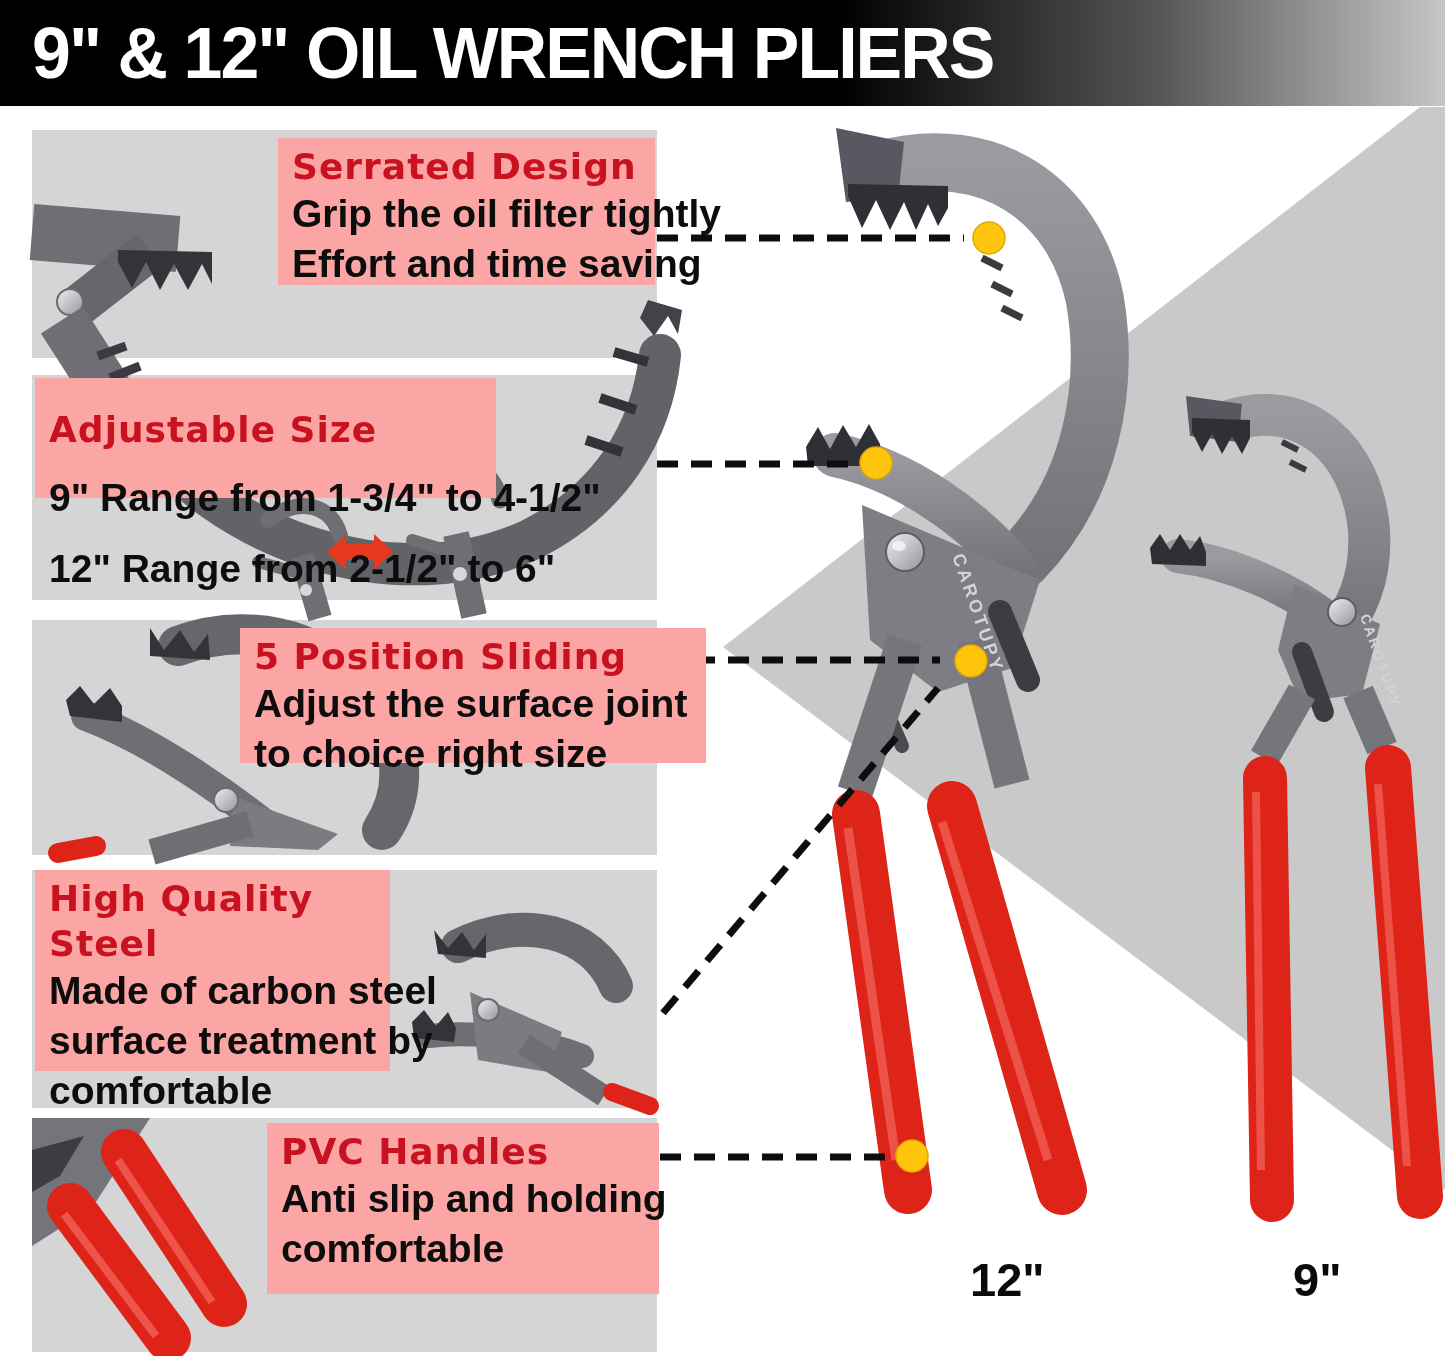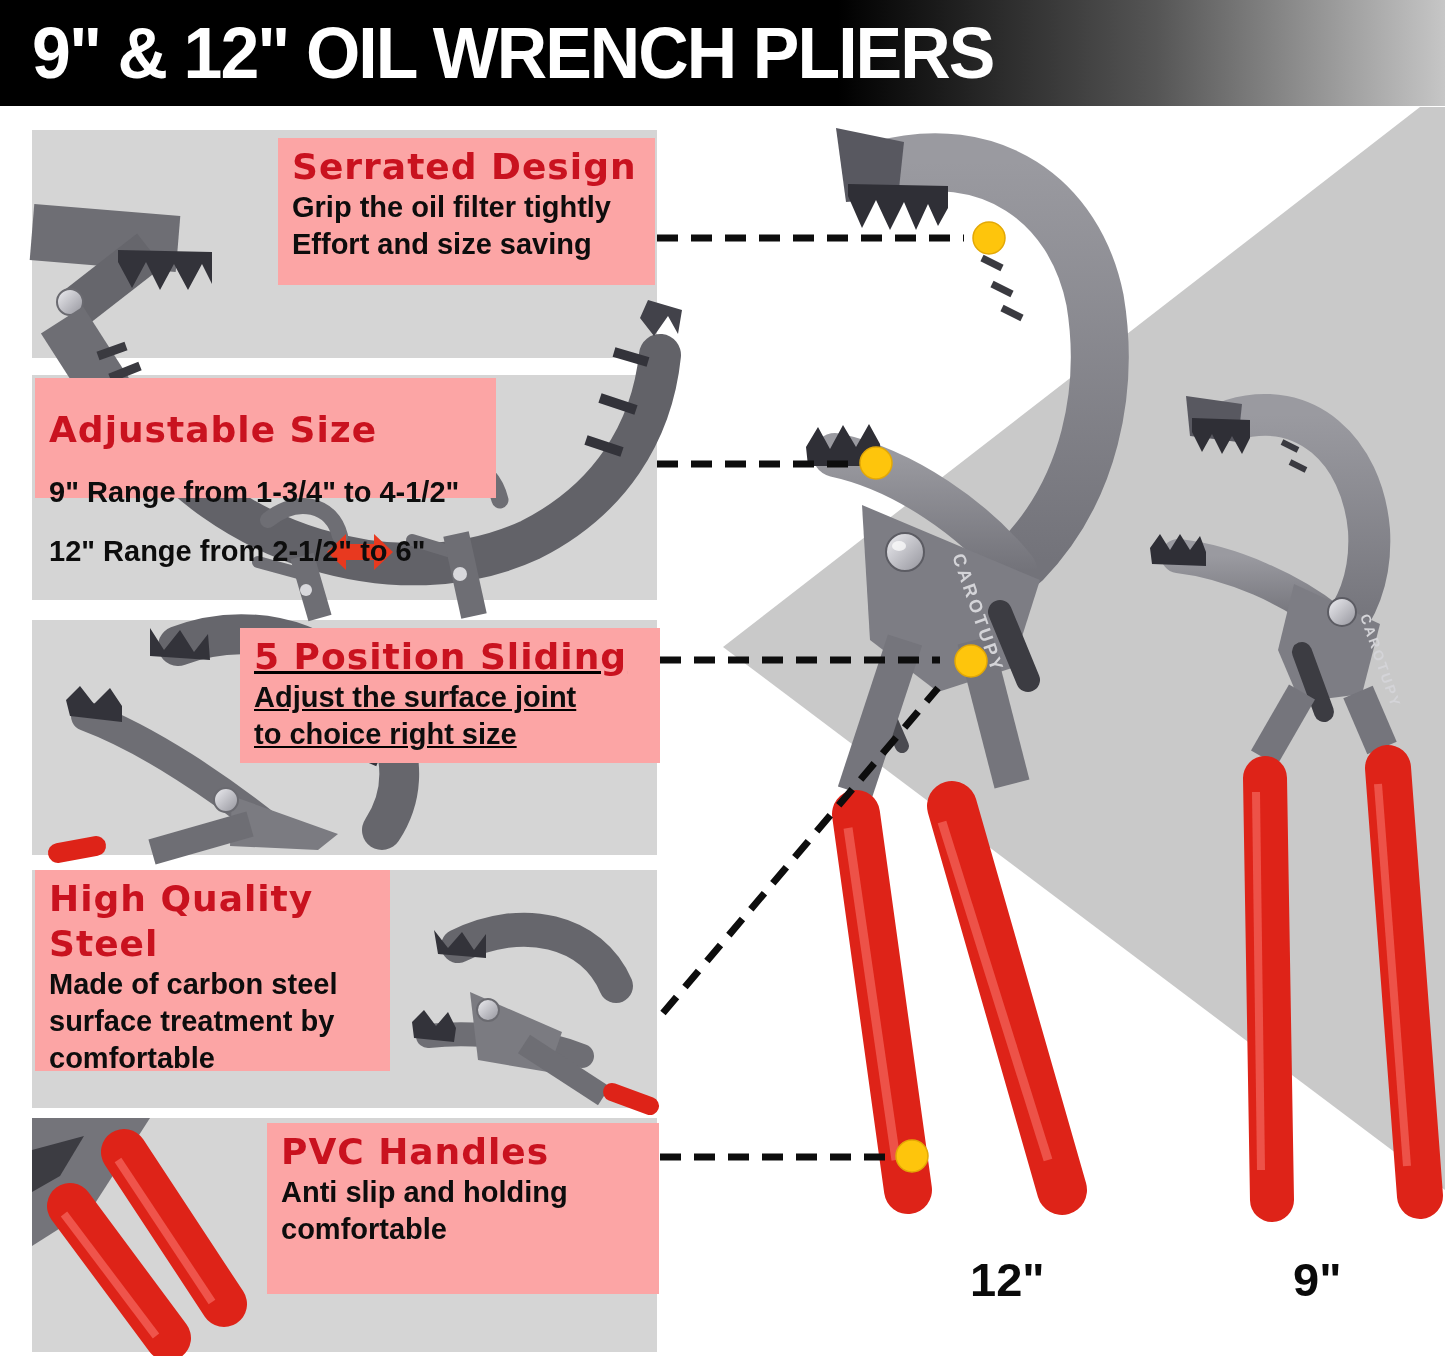--- a/index.html
+++ b/index.html
@@ -26,25 +26,25 @@
   #panel-4{top:870px;height:238px;}
   #panel-5{top:1118px;height:234px;}
   
   .callout{position:absolute;background:#fca5a5;padding:6px 14px 10px 14px;box-sizing:border-box;}
   .callout-heading{
     font-family:"DejaVu Sans",sans-serif;font-weight:bold;color:#c9121f;
     font-size:36px;line-height:1.25;letter-spacing:1px;
   }
   .callout-line{
     font-family:"Liberation Sans",sans-serif;font-weight:bold;color:#0d0d0d;
-    font-size:29px;line-height:1.28;white-space:nowrap;
+    font-size:39px;line-height:1.28;white-space:nowrap;
   }
   #callout-1{left:278px;top:138px;width:377px;height:147px;}
   #callout-2{left:35px;top:378px;width:461px;height:120px;}
-  #callout-3{left:240px;top:628px;width:420px;height:135px;text-decoration:underline;}
+  #callout-3{left:240px;top:628px;width:466px;height:135px;}
   #callout-4{left:35px;top:870px;width:355px;height:201px;}
   #callout-5{left:267px;top:1123px;width:392px;height:171px;}
   #callout-2 .callout-heading,#callout-2 .callout-line{line-height:1.2;margin-top:24px;}
   
   #scene{position:absolute;left:0;top:0;width:1445px;height:1356px;pointer-events:none;}
   
   .size-label{
     position:absolute;font-family:"Liberation Sans",sans-serif;font-weight:bold;
     color:#0a0a0a;font-size:47px;
   }
@@ -202,21 +202,21 @@
       <circle cx="989" cy="238" r="16"></circle>
       <circle cx="876" cy="463" r="16"></circle>
       <circle cx="971" cy="661" r="16"></circle>
       <circle cx="912" cy="1156" r="16"></circle>
     </g>
   </svg>
 
   <div class="callout" id="callout-1">
     <div class="callout-heading">Serrated Design</div>
     <div class="callout-line">Grip the oil filter tightly</div>
-    <div class="callout-line">Effort and size saving</div>
+    <div class="callout-line">Effort and time saving</div>
   </div>
 
   <div class="callout" id="callout-2">
     <div class="callout-heading">Adjustable Size</div>
     <div class="callout-line">9" Range from 1-3/4" to 4-1/2"</div>
     <div class="callout-line">12" Range from 2-1/2" to 6"</div>
   </div>
 
   <div class="callout" id="callout-3">
     <div class="callout-heading">5 Position Sliding</div>

